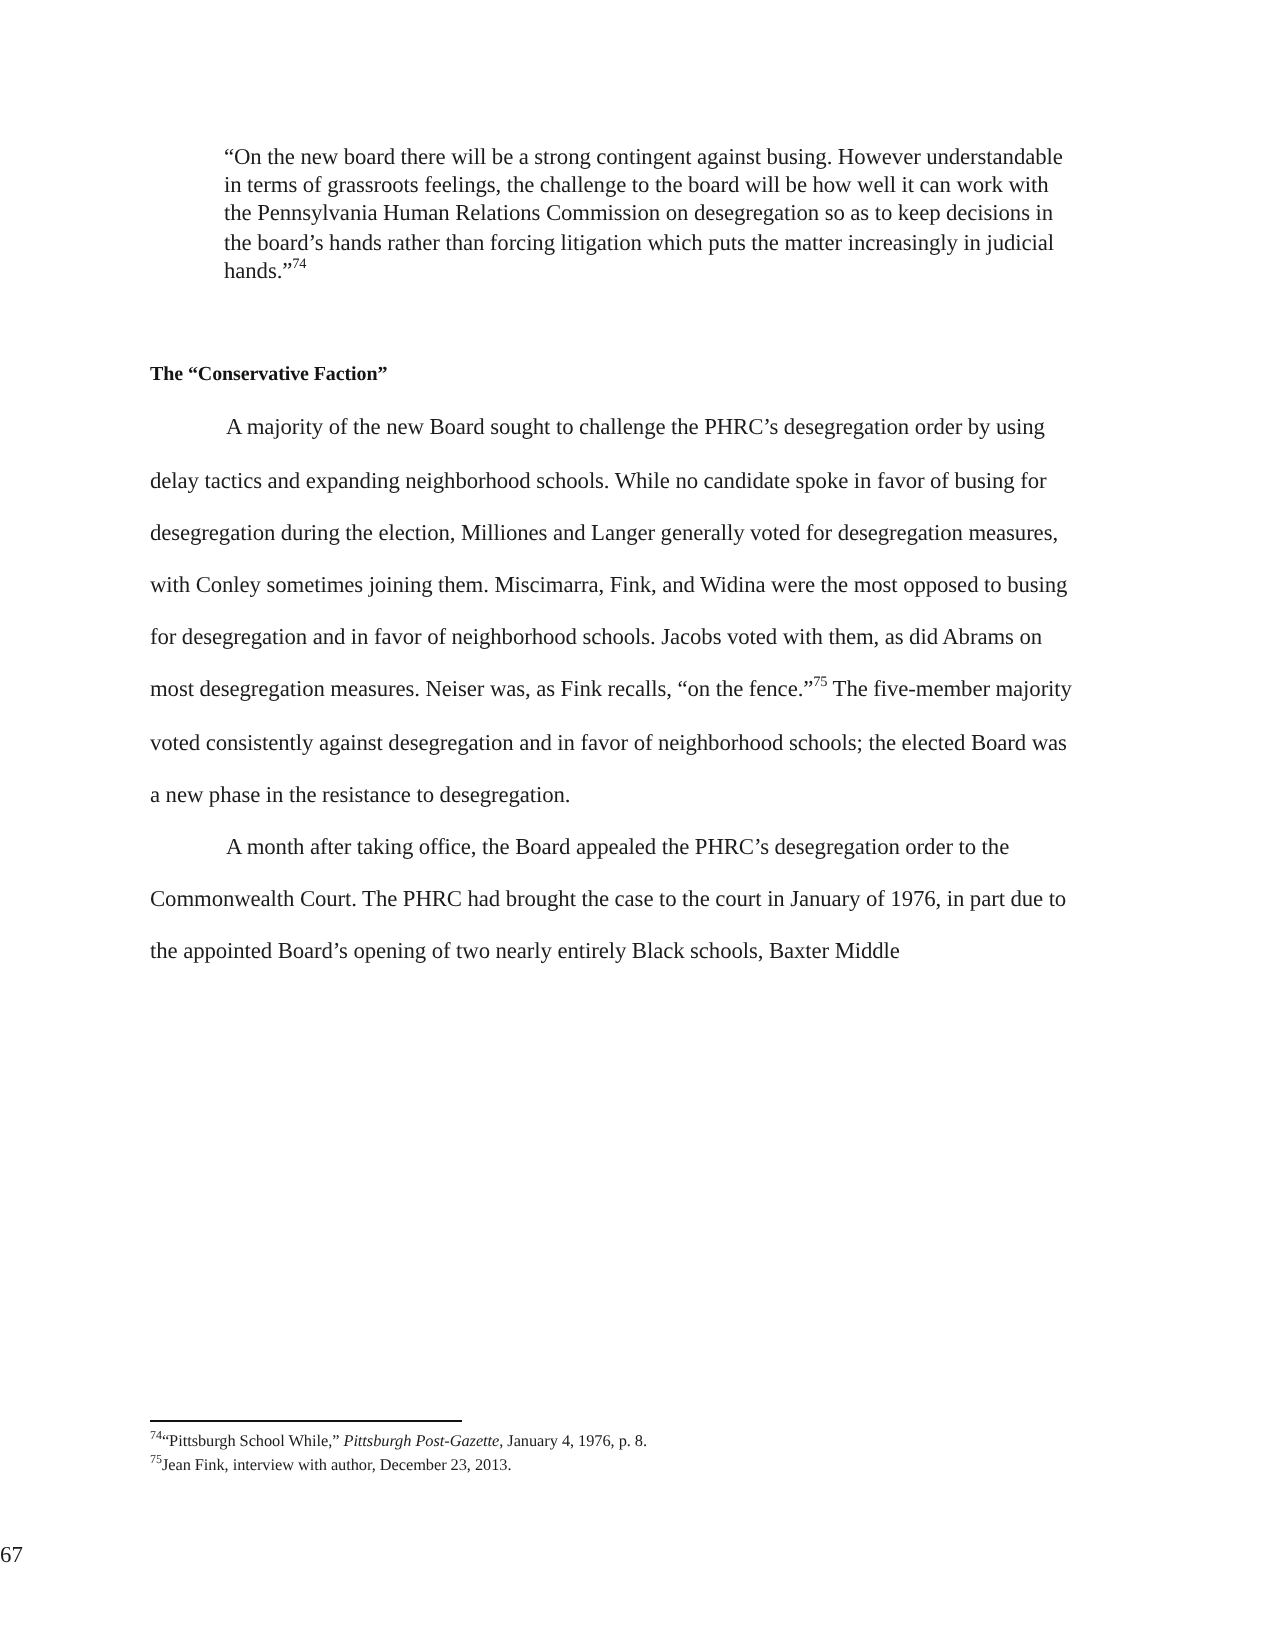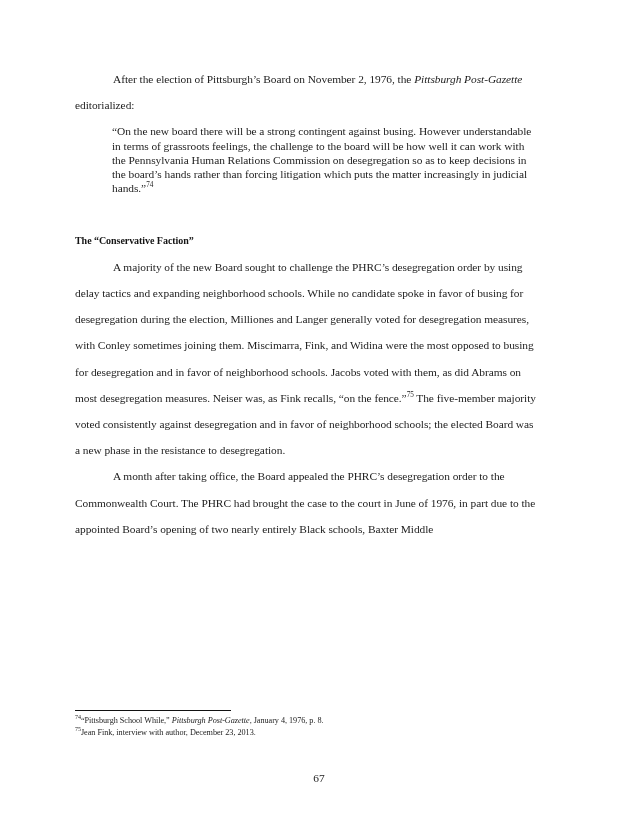--- a/index.html
+++ b/index.html
@@ -102,46 +102,45 @@
   .footnote sup {
     font-size: 6px;
   }
 
   
   .page-number {
     position: absolute;
     left: 0;
     top: 772px;
     width: 638px;
-    text-align: center;
+    text-align: left;
     font-size: 11.4px;
     color: #1c1c1c;
   }
 </style>
 </head>
 <body>
 
 <div class="page">
 
   <div class="body-area">
 
-    <p class="para indent-first"><span>After the election of Pittsburgh’s Board on November 2, 1976, the </span><i>Pittsburgh Post-Gazette</i><span> editorialized:</span></p>
 
     <div class="blockquote">
       <p><span>“On the new board there will be a strong contingent against busing.  However understandable in terms of grassroots feelings, the challenge to the board will be how well it can work with the Pennsylvania Human Relations Commission on desegregation so as to keep decisions in the board’s hands rather than forcing litigation which puts the matter increasingly in judicial hands.”</span><sup>74</sup></p>
     </div>
 
 
     <div class="spacer-line"></div>
 
     <h2 class="section-heading">The “Conservative Faction”</h2>
 
     <p class="para indent-first"><span>A majority of the new Board sought to challenge the PHRC’s desegregation order by using delay tactics and expanding neighborhood schools.  While no candidate spoke in favor of busing for desegregation during the election, Milliones and Langer generally voted for desegregation measures, with Conley sometimes joining them.  Miscimarra, Fink, and Widina were the most opposed to busing for desegregation and in favor of neighborhood schools.  Jacobs voted with them, as did Abrams on most desegregation measures.  Neiser was, as Fink recalls, “on the fence.”</span><sup>75</sup><span>  The five-member majority voted consistently against desegregation and in favor of neighborhood schools; the elected Board was a new phase in the resistance to desegregation.</span></p>
 
-    <p class="para indent-first">A month after taking office, the Board appealed the PHRC’s desegregation order to the Commonwealth Court.  The PHRC had brought the case to the court in June of 1976, in part due to the appointed Board’s opening of two nearly entirely Black schools, Baxter Middle</p>
+    <p class="para indent-first">A month after taking office, the Board appealed the PHRC’s desegregation order to the Commonwealth Court.  The PHRC had brought the case to the court in January of 1976, in part due to the appointed Board’s opening of two nearly entirely Black schools, Baxter Middle</p>
 
   </div>
 
   <div class="footnotes">
     <hr class="footnote-rule">
     <p class="footnote"><sup>74</sup><span>“Pittsburgh School While,” </span><i>Pittsburgh Post-Gazette</i><span>, January 4, 1976, p. 8.</span></p>
     <p class="footnote"><sup>75</sup><span>Jean Fink, interview with author, December 23, 2013.</span></p>
   </div>
 
   <div class="page-number">67</div>

